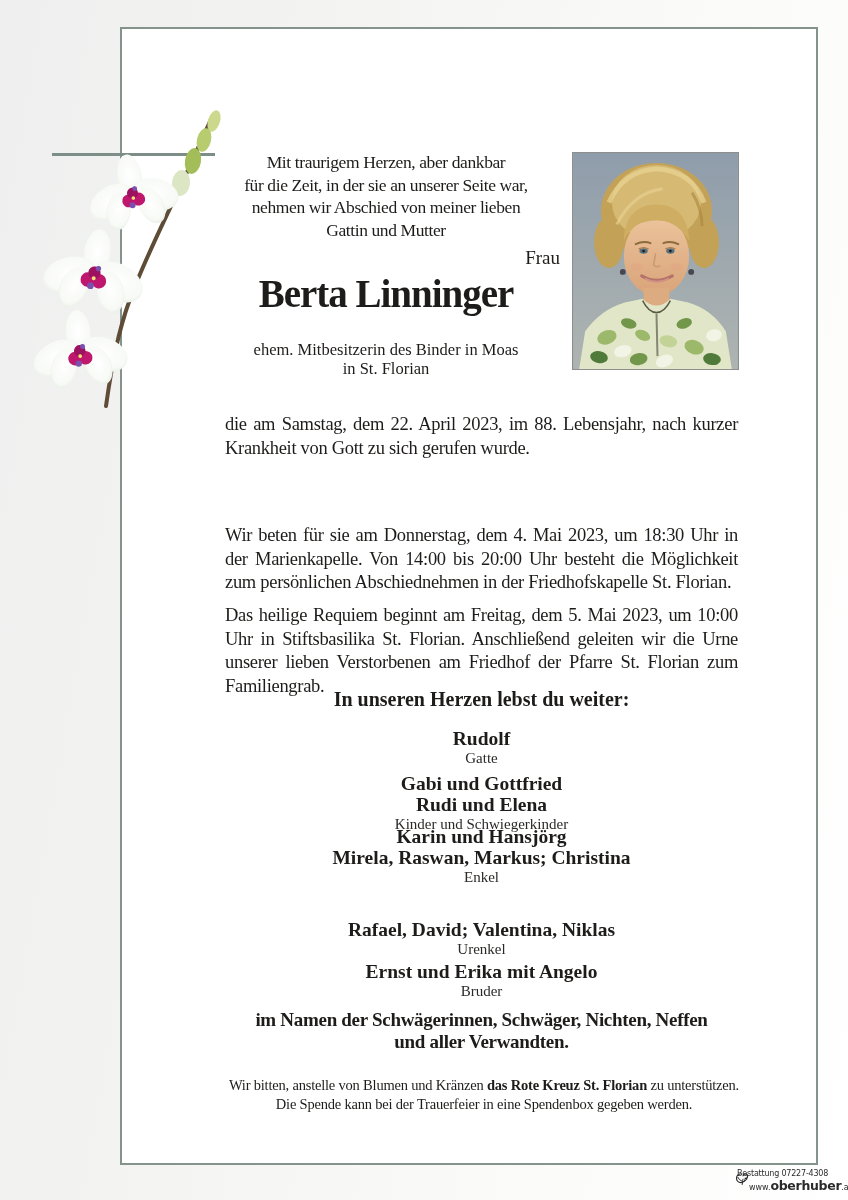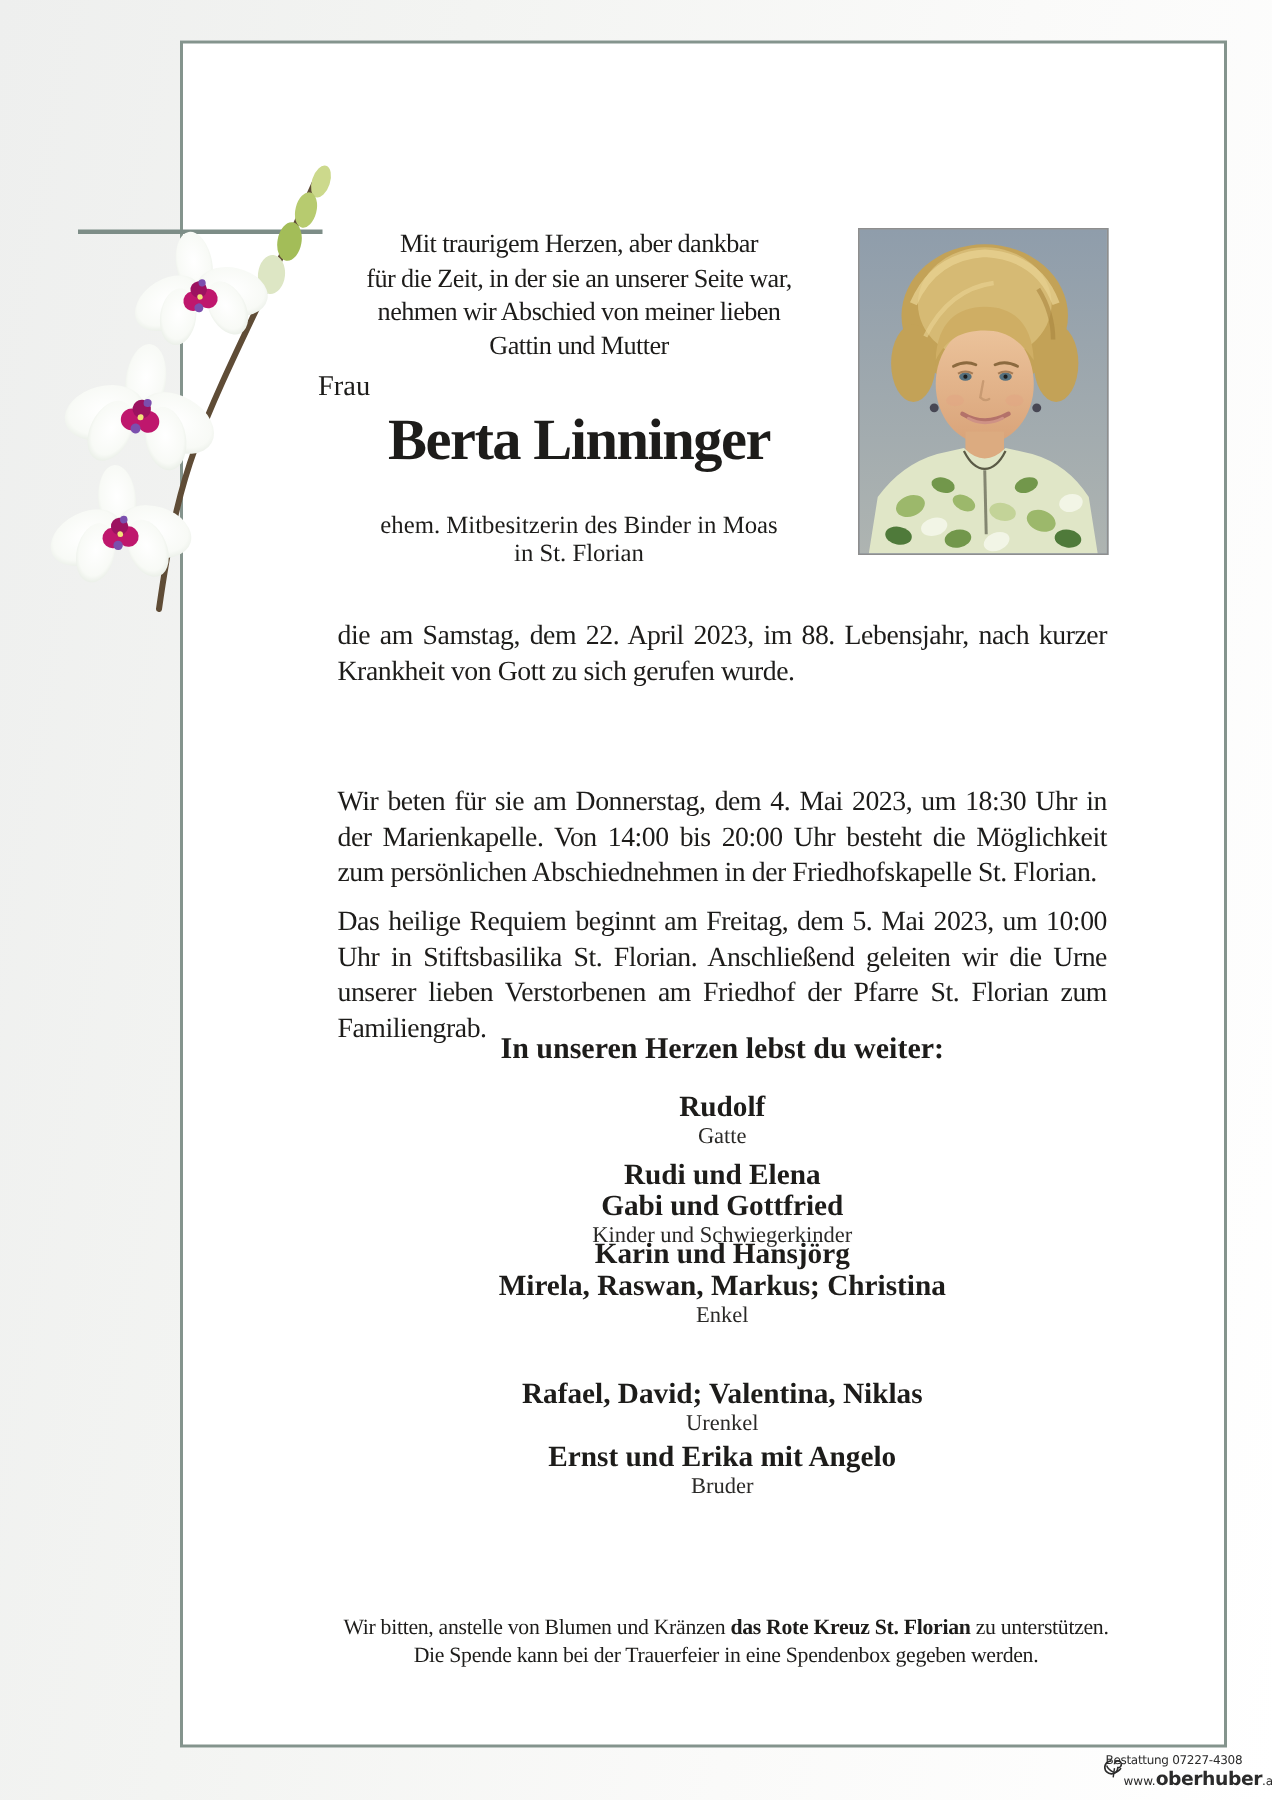--- a/index.html
+++ b/index.html
@@ -14,21 +14,21 @@
   }
   .accent-h{position:absolute;left:52px;top:153px;width:163px;height:3px;background:#7d8d87;}
   .flower{position:absolute;left:26px;top:106px;width:212px;height:302px;}
   .photo-frame{
     position:absolute;left:572px;top:152px;width:167px;height:218px;
     border:1px solid #8e8e8e;box-sizing:border-box;overflow:hidden;background:#9aa5ad;
   }
   .txt{position:absolute;}
   .intro{left:212px;top:151px;width:348px;text-align:center;font-size:17.5px;line-height:22.5px;letter-spacing:-0.4px;}
   .intro div{white-space:nowrap;}
-  .frau{left:212px;top:247px;width:348px;text-align:left;font-size:19px;}
+  .frau{left:212px;top:247px;width:348px;text-align:right;font-size:19px;}
   .deceased-name{left:168px;top:268px;width:436px;text-align:center;font-size:39px;line-height:52px;font-weight:bold;letter-spacing:-1px;}
   .subtitle{left:212px;top:340px;width:348px;text-align:center;font-size:16.5px;line-height:19px;}
   .body-par{left:225px;width:513px;font-size:18.5px;line-height:23.5px;letter-spacing:-0.3px;text-align:justify;}
   .p-death{top:413px;}
   .tribute{left:225px;top:466px;width:513px;text-align:center;font-weight:bold;font-size:18.5px;line-height:22.5px;}
   .tribute div{white-space:nowrap;}
   .p-prayer{top:524px;}
   .p-requiem{top:604px;}
   .hearts{left:225px;top:688px;width:513px;text-align:center;font-size:20px;font-weight:bold;}
   .mourner-group{position:absolute;left:225px;width:513px;text-align:center;}
@@ -171,41 +171,45 @@
   <div class="txt body-par p-requiem">Das heilige Requiem beginnt am Freitag, dem 5. Mai 2023, um 10:00 Uhr in Stiftsbasilika St. Florian. Anschließend geleiten wir die Urne unserer lieben Verstorbenen am Friedhof der Pfarre St. Florian zum Familiengrab.</div>
 
   <div class="txt hearts">In unseren Herzen lebst du weiter:</div>
 
   <div class="mourner-group g1">
     <div class="nm">Rudolf</div>
     <div class="rel">Gatte</div>
   </div>
 
   <div class="mourner-group g2">
+    <div class="nm">Gabi und Gottfried</div>
     <div class="nm">Rudi und Elena</div>
-    <div class="nm">Gabi und Gottfried</div>
     <div class="rel">Kinder und Schwiegerkinder</div>
   </div>
 
   <div class="mourner-group g3">
     <div class="nm">Karin und Hansjörg</div>
     <div class="nm">Mirela, Raswan, Markus; Christina</div>
     <div class="rel">Enkel</div>
   </div>
 
   <div class="mourner-group g4">
     <div class="nm">Rafael, David; Valentina, Niklas</div>
     <div class="rel">Urenkel</div>
   </div>
 
   <div class="mourner-group g5">
     <div class="nm">Ernst und Erika mit Angelo</div>
     <div class="rel">Bruder</div>
   </div>
 
+  <div class="txt closing">
+    <div>im Namen der Schwägerinnen, Schwäger, Nichten, Neffen</div>
+    <div>und aller  Verwandten.</div>
+  </div>
 
   <div class="txt donation">
     <div><span>Wir bitten, anstelle von Blumen und Kränzen </span><b>das Rote Kreuz St. Florian</b><span> zu unterstützen.</span></div>
     <div>Die Spende kann bei der Trauerfeier in eine Spendenbox gegeben werden.</div>
   </div>
 
   <div class="footer-logo">
     <span class="mark">
       <svg viewBox="0 0 16 20" width="14" height="18">
         <path d="M8 9 a2.6 2.6 0 1 1 2.6 2.6 a5 5 0 1 1 -5.2 -5.2" fill="none" stroke="#2b2b2b" stroke-width="1.3"></path>

